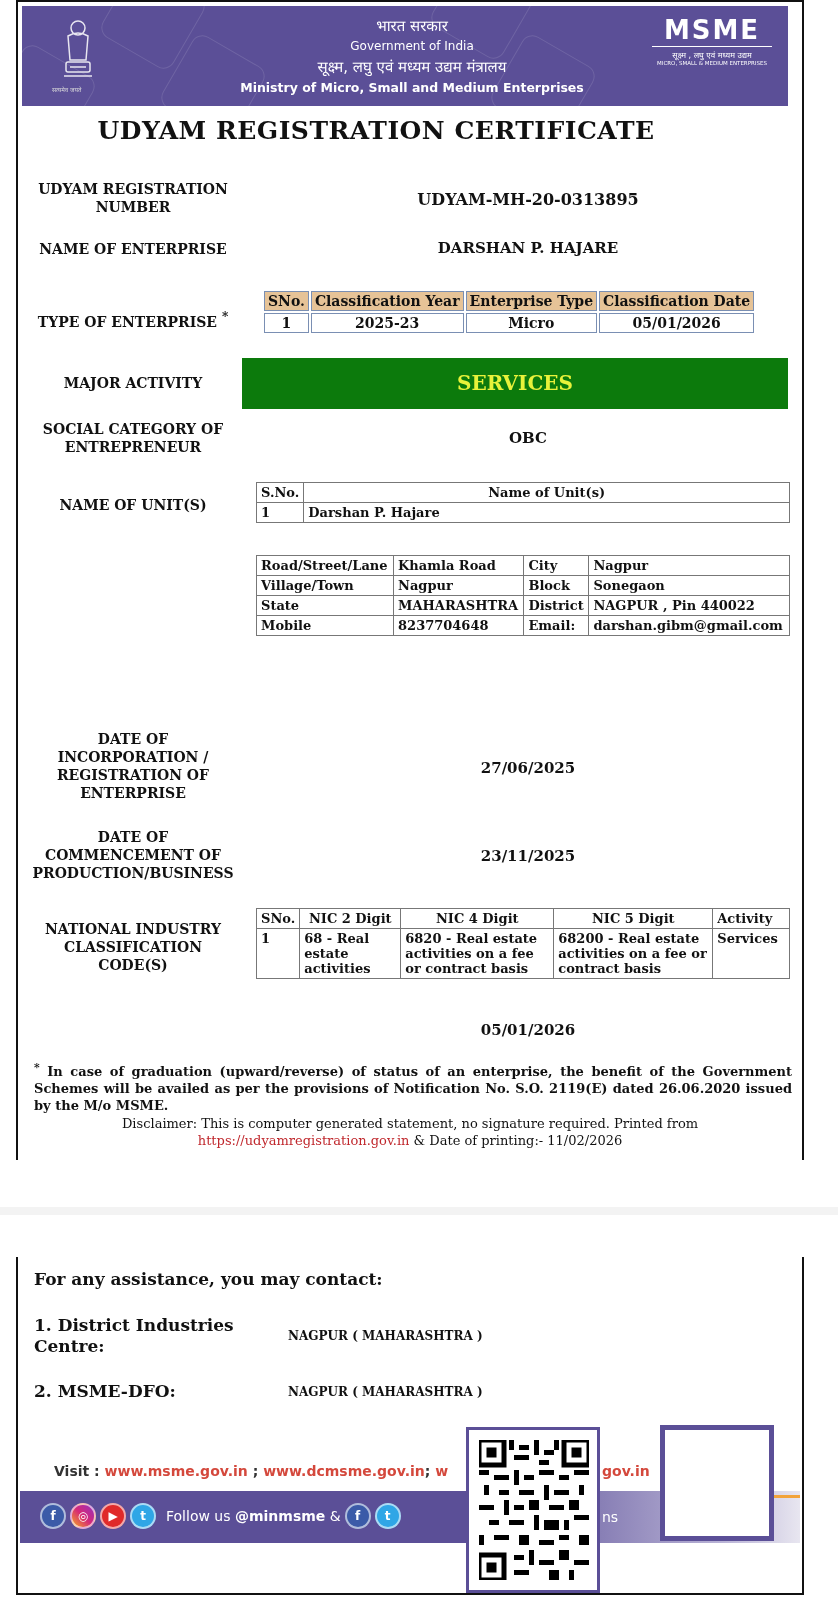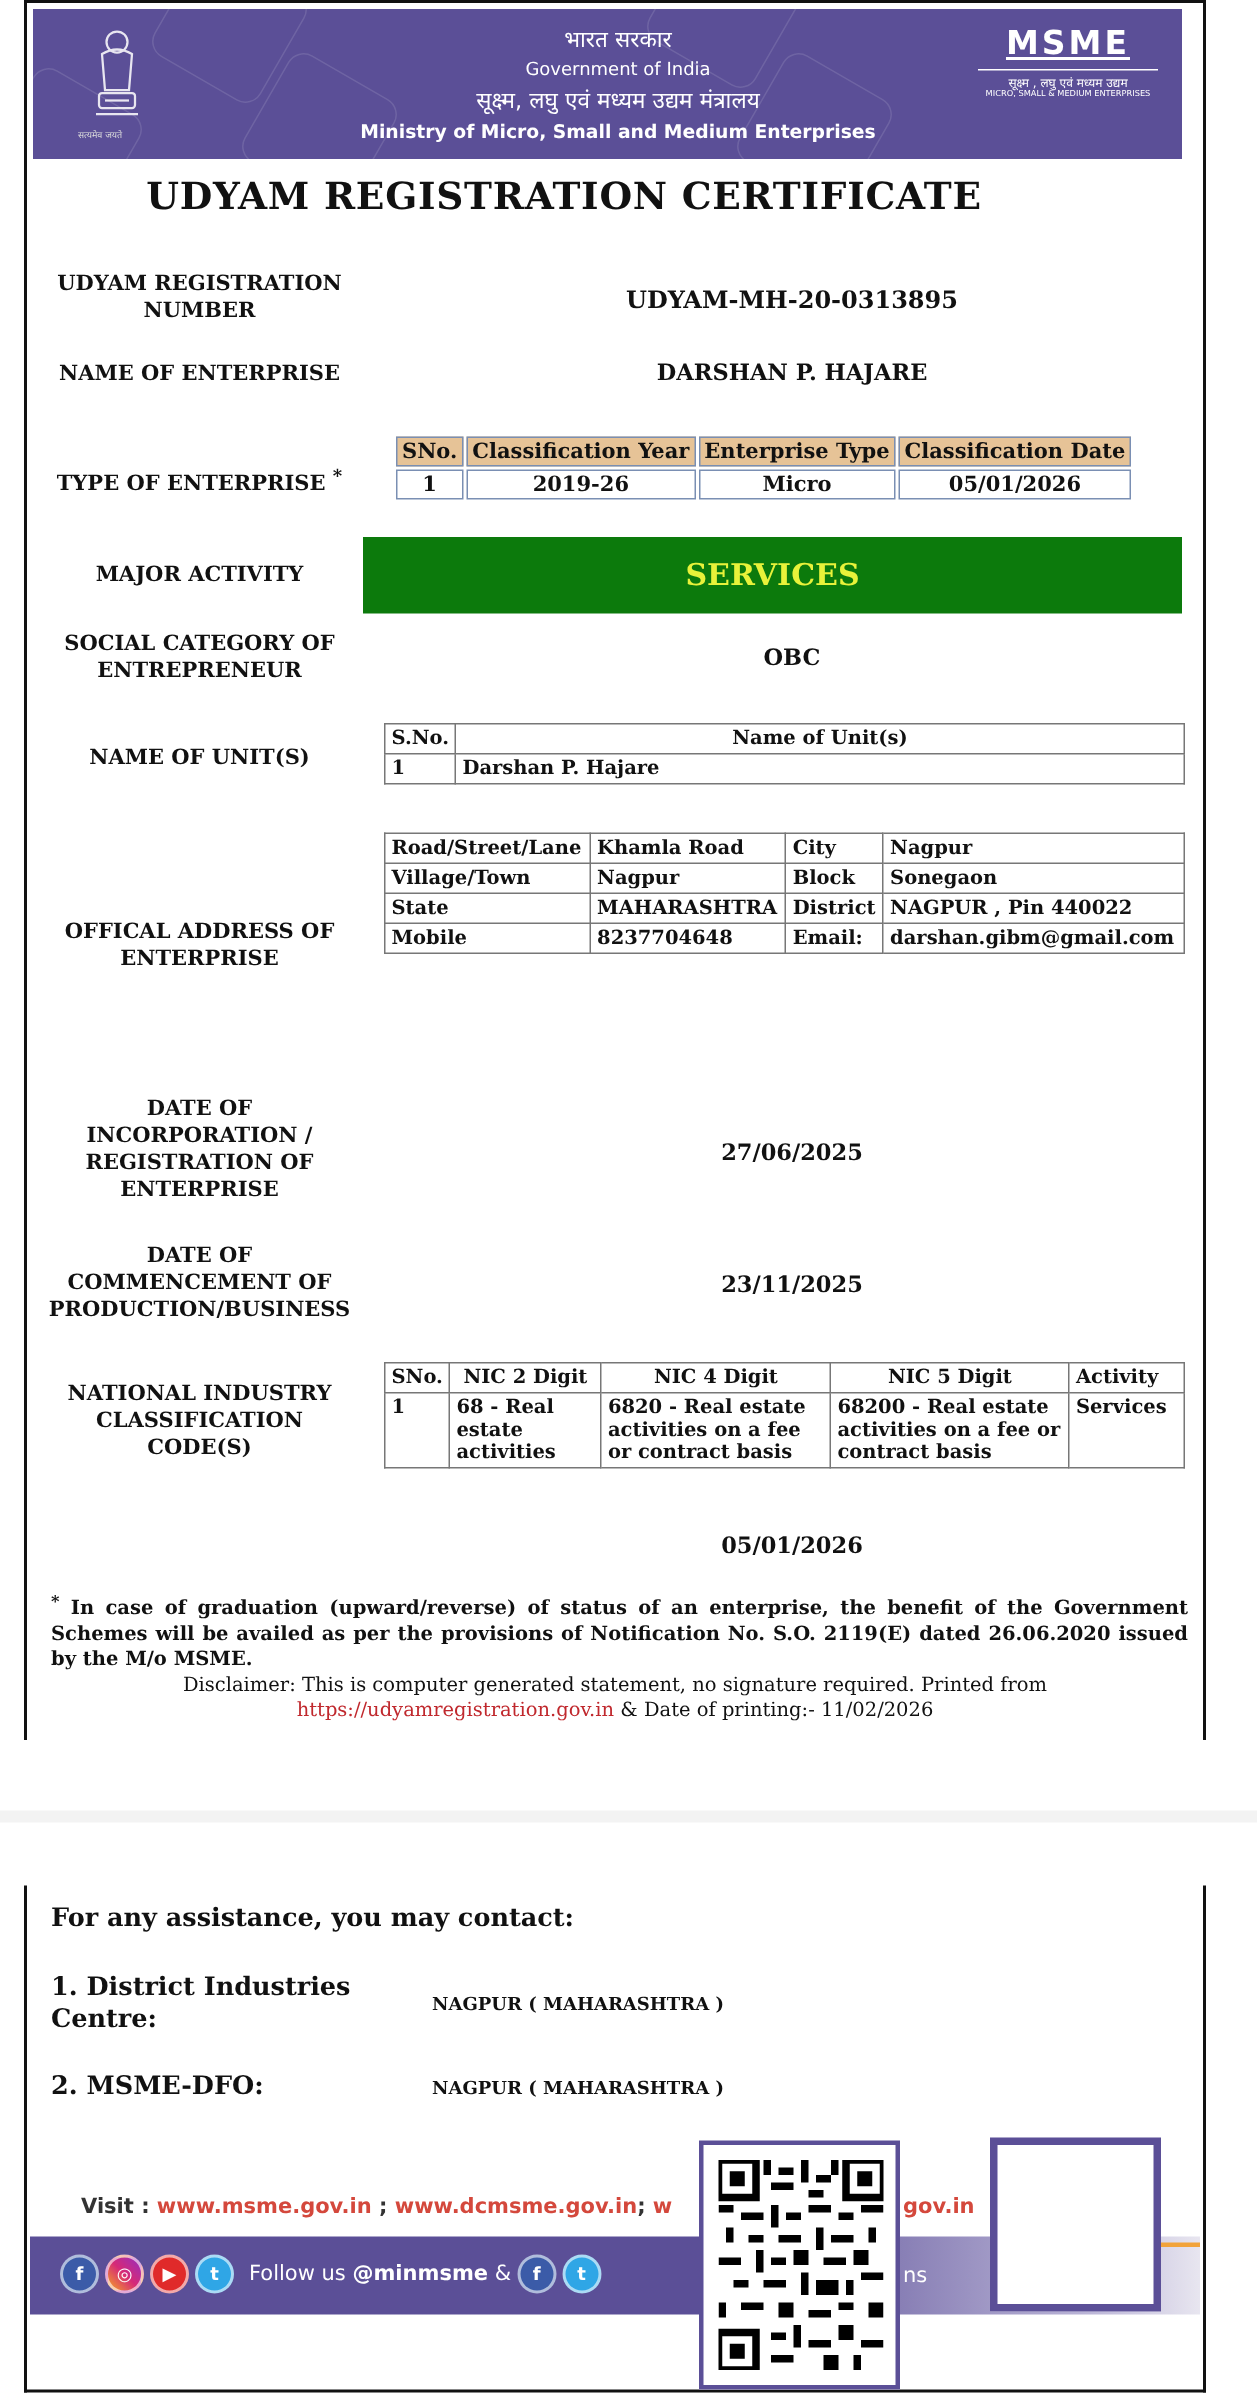--- a/index.html
+++ b/index.html
@@ -8,21 +8,21 @@
   .header { position: absolute; left: 4px; top: 4px; width: 766px; height: 100px; background: #5b4f97; overflow: hidden; }
   .hex { position: absolute; border: 1px solid rgba(255,255,255,0.12); width: 80px; height: 80px; border-radius: 12px; transform: rotate(30deg); }
   .emblem { position: absolute; left: 34px; top: 10px; width: 44px; height: 70px; }
   .emblem-caption { position: absolute; left: 30px; top: 80px; font-size: 6px; color: #ddd; font-family: "DejaVu Sans", sans-serif; }
   .hdr-center { position: absolute; left: 180px; top: 10px; width: 420px; text-align: center; color: #fff; font-family: "DejaVu Sans", sans-serif; }
   .hdr-center .l1 { font-size: 15px; line-height: 20px; }
   .hdr-center .l2 { font-size: 12px; line-height: 20px; }
   .hdr-center .l3 { font-size: 15px; line-height: 22px; }
   .hdr-center .l4 { font-size: 12.5px; line-height: 20px; font-weight: bold; }
   .msme-logo { position: absolute; left: 630px; top: 10px; width: 120px; color: #fff; text-align: center; font-family: "DejaVu Sans", sans-serif; }
-  .msme-logo .word { font-size: 22px; font-weight: bold; letter-spacing: 2px; line-height: 28px; text-decoration: underline; }
+  .msme-logo .word { font-size: 26px; font-weight: bold; letter-spacing: 2px; line-height: 28px; }
   .msme-logo .hin { font-size: 8px; border-top: 1px solid #fff; padding-top: 2px; margin-top: 2px; }
   .msme-logo .eng { font-size: 5.5px; }
   .title { position: absolute; left: 0; top: 114px; width: 716px; text-align: center; font-size: 25px; font-weight: bold; letter-spacing: 0.5px; }
   .lbl { position: absolute; left: 10px; width: 210px; text-align: center; font-size: 14px; font-weight: bold; line-height: 18px; }
   .val { position: absolute; left: 240px; width: 540px; text-align: center; font-size: 15px; font-weight: bold; }
   sup.star { font-size: 12px; }
   table { border-collapse: separate; border-spacing: 2px; position: absolute; font-family: "DejaVu Serif", serif; }
   .tbl-type { left: 244px; top: 287px; }
   .tbl-type td { border: 1px solid #7a8fb3; padding: 1px 3px; font-size: 14px; font-weight: bold; text-align: center; }
   .tbl-type tr.head td { background: #e6c397; }
@@ -101,21 +101,21 @@
   <table class="tbl-type">
     <tbody>
         <tr class="head">
       <td>SNo.</td>
       <td>Classification Year</td>
       <td>Enterprise Type</td>
       <td>Classification Date</td>
     </tr>
     <tr>
       <td>1</td>
-      <td>2019-26</td>
+      <td>2025-23</td>
       <td>Micro</td>
       <td>05/01/2026</td>
     </tr>
   </tbody>
     </table>
 
   <div class="lbl" style="top:372px;">MAJOR ACTIVITY</div>
   <div class="activity-bar">SERVICES</div>
 
   <div class="lbl" style="top:418px;">SOCIAL CATEGORY OF ENTREPRENEUR</div>
@@ -128,21 +128,20 @@
       <td style="width:36px;">S.No.</td>
       <td style="text-align:center;">Name of Unit(s)</td>
     </tr>
     <tr>
       <td>1</td>
       <td>Darshan P. Hajare</td>
     </tr>
   </tbody>
     </table>
 
-  <div class="lbl" style="top:610px;">OFFICAL ADDRESS OF ENTERPRISE</div>
   <table class="tbl-grid tbl-addr">
     <tbody>
     <tr>
       <td>Road/Street/Lane</td>
       <td>Khamla Road</td>
       <td>City</td>
       <td>Nagpur</td>
     </tr>
     <tr>
       <td>Village/Town</td>

